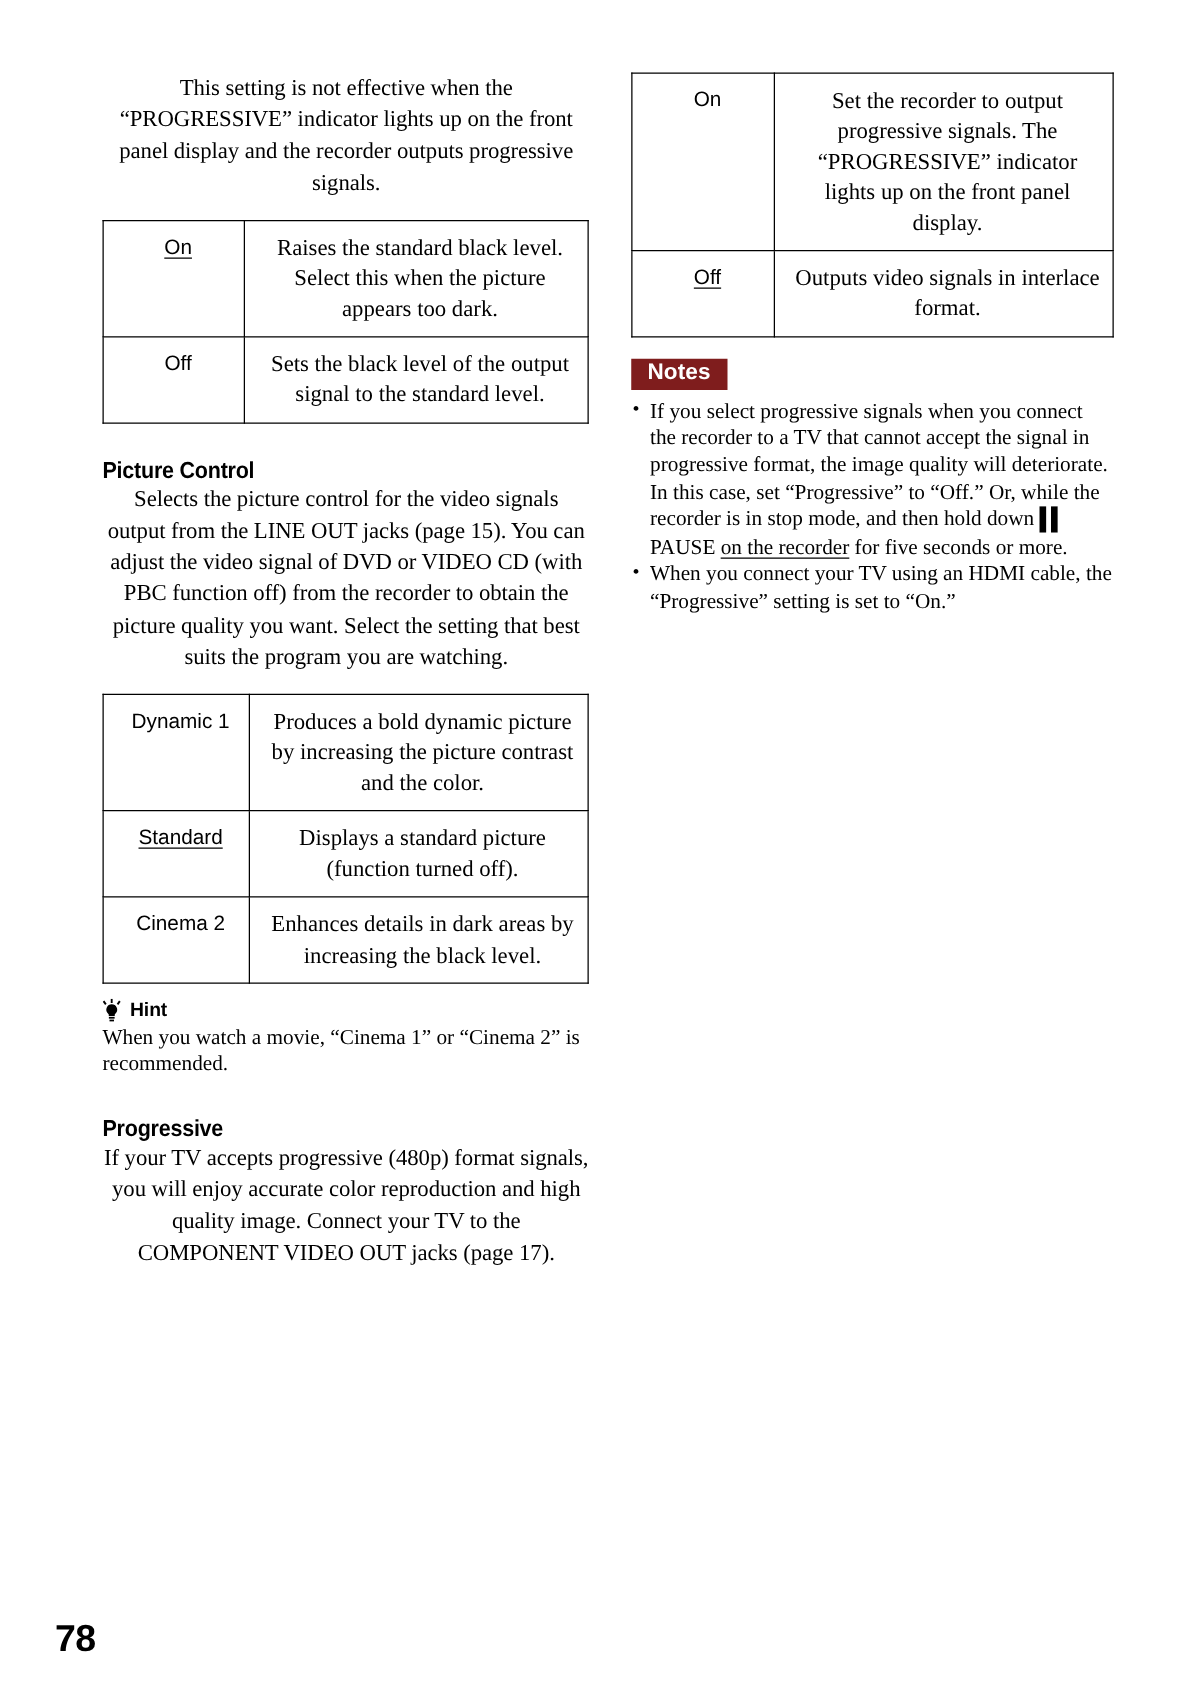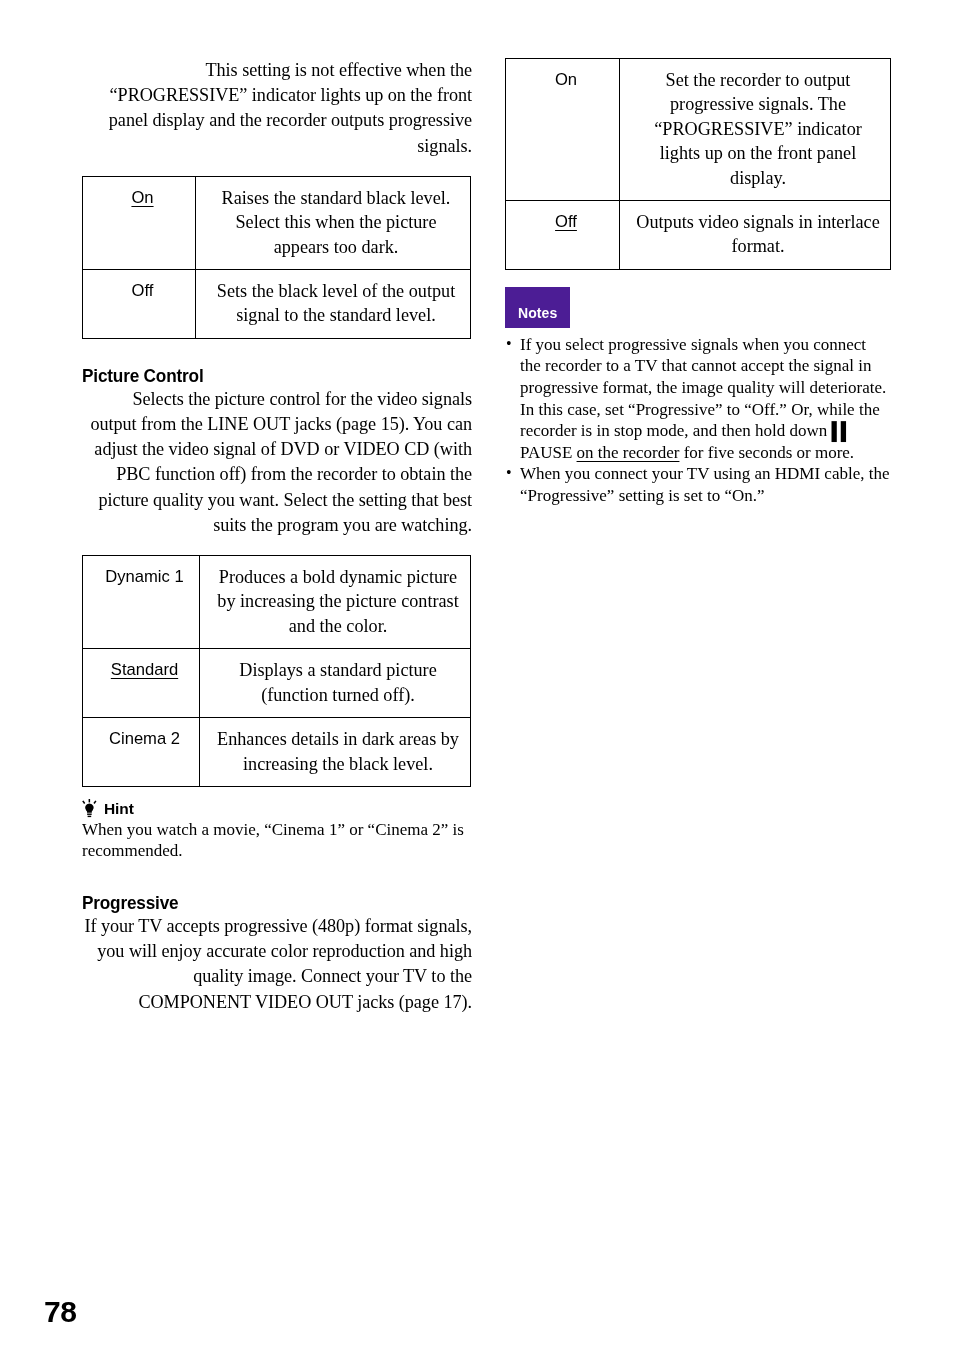--- a/index.html
+++ b/index.html
@@ -32,21 +32,21 @@
     position: absolute;
     left: 505px;
     top: 58px;
     width: 386px;
   }
 
   
   .para {
     font-size: 18.2px;
     line-height: 25.2px;
-    text-align: right;
+    text-align: center;
     margin: 0;
     letter-spacing: -0.05px;
   }
 
   
   .heading {
     font-family: "Liberation Sans", "DejaVu Sans", sans-serif;
     font-weight: bold;
     font-size: 18.5px;
     line-height: 22px;
@@ -122,27 +122,27 @@
   }
   .hint-body {
     font-size: 17px;
     line-height: 21.5px;
     margin: 0;
   }
 
   
   .notes-badge {
     display: inline-block;
-    background: #4c1d95;
+    background: #7f1d1d;
     color: #ffffff;
     font-family: "Liberation Sans", "DejaVu Sans", sans-serif;
     font-weight: bold;
-    font-size: 14px;
+    font-size: 18px;
     line-height: 20px;
-    padding: 16px 13px 5px 13px;
+    padding: 0 13px 5px 13px;
     letter-spacing: 0.1px;
   }
   .notes-list {
     list-style: none;
     margin: 6px 0 0 0;
     padding: 0;
   }
   .notes-list li {
     position: relative;
     padding-left: 15px;

